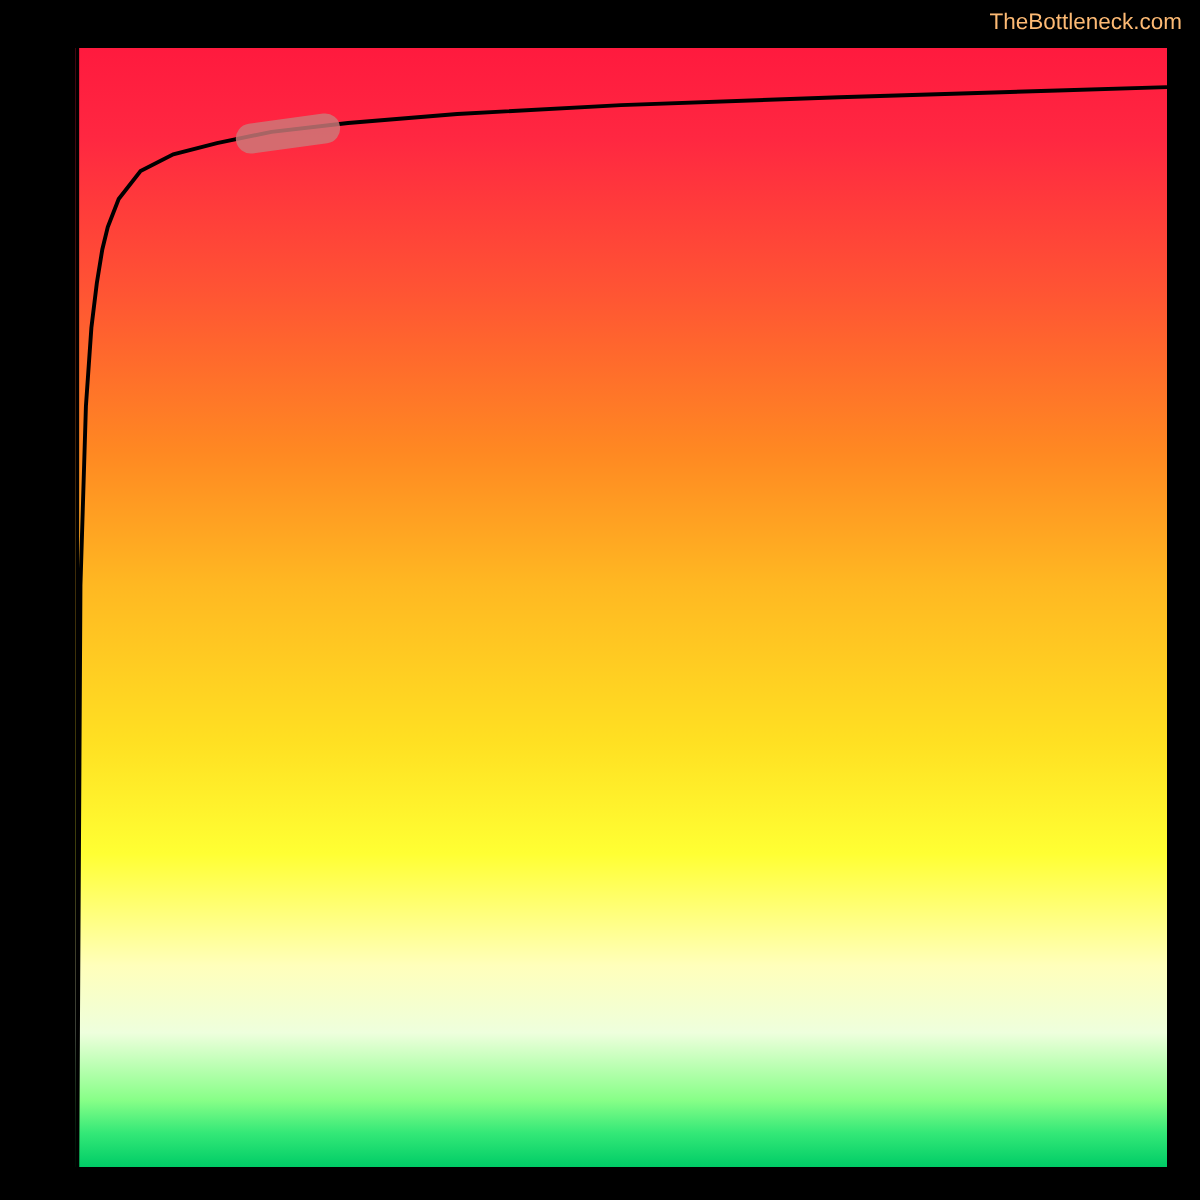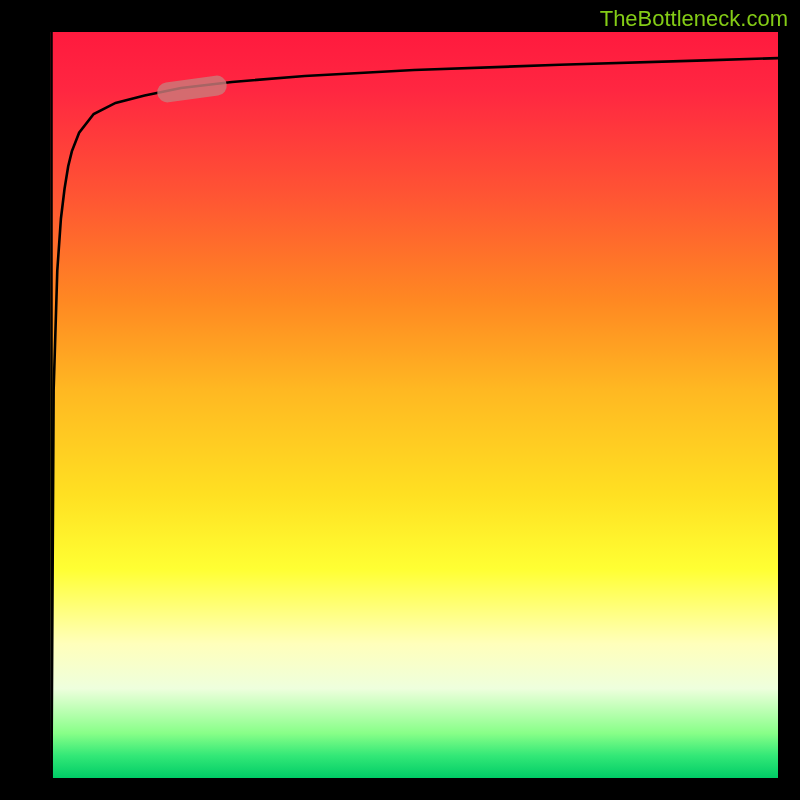--- a/index.html
+++ b/index.html
@@ -7,22 +7,22 @@
       width: 800px;
       height: 800px;
       background: #000;
       position: relative;
       font-family: Arial, sans-serif;
     }
     .watermark {
       position: absolute;
       top: 6px;
       right: 12px;
-      color: #84cc16;
-      font-size: 22px;
+      color: #fdba74;
+      font-size: 15px;
       z-index: 10;
     }
     .chart-frame {
       position: absolute;
       left: 50px;
       top: 32px;
       width: 728px;
       height: 746px;
       background: #000;
     }

